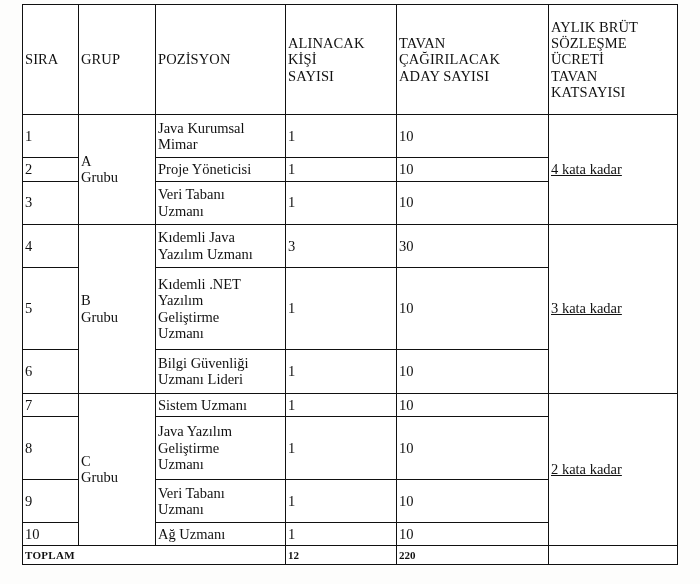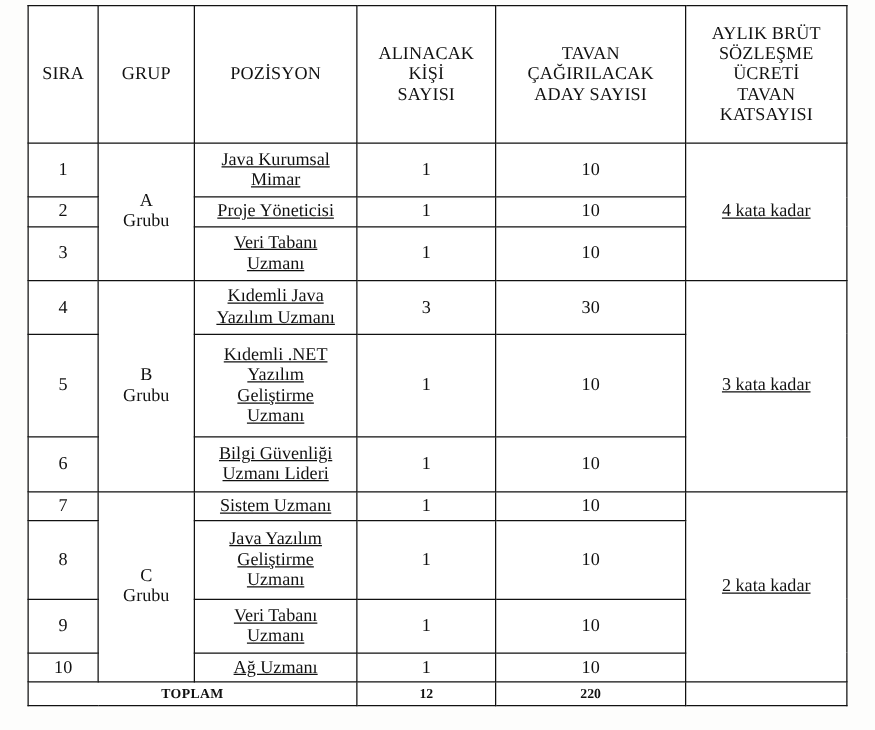--- a/index.html
+++ b/index.html
@@ -28,21 +28,21 @@
     table-layout: fixed;
     width: 655px;
     height: 561px;
     background: #ffffff;
   }
 
   table.recruit-table td,
   table.recruit-table th {
     border: 1.5px solid #111111;
     padding: 1px 2px;
-    text-align: center;
+    text-align: left;
     vertical-align: middle;
     font-size: 14.5px;
     line-height: 1.12;
     font-weight: normal;
   }
 
   
   col.c-sira   { width: 56px; }
   col.c-grup   { width: 77px; }
   col.c-poz    { width: 130px; }
@@ -54,21 +54,21 @@
     font-weight: bold;
     font-size: 14.5px;
     letter-spacing: 0.1px;
     line-height: 1.18;
     padding: 3px 2px;
   }
   thead tr { height: 110px; }
 
   td.num        { font-size: 15px; }
   td.group-cell { font-size: 15px; line-height: 1.2; }
-  td.pos-cell   { font-size: 14.5px; line-height: 1.14; text-decoration: underline; }
+  td.pos-cell   { font-size: 14.5px; line-height: 1.14; }
   td.katsayi-cell { font-size: 14.5px; text-decoration: underline; }
 
   tr.total-row td {
     font-weight: bold;
     font-size: 11px;
   }
   tr.total-row td.total-label { letter-spacing: 0.3px; }
   tr.total-row td.total-blank { border-right: 1.5px solid #111111; }
 
   .nl { display: block; }

